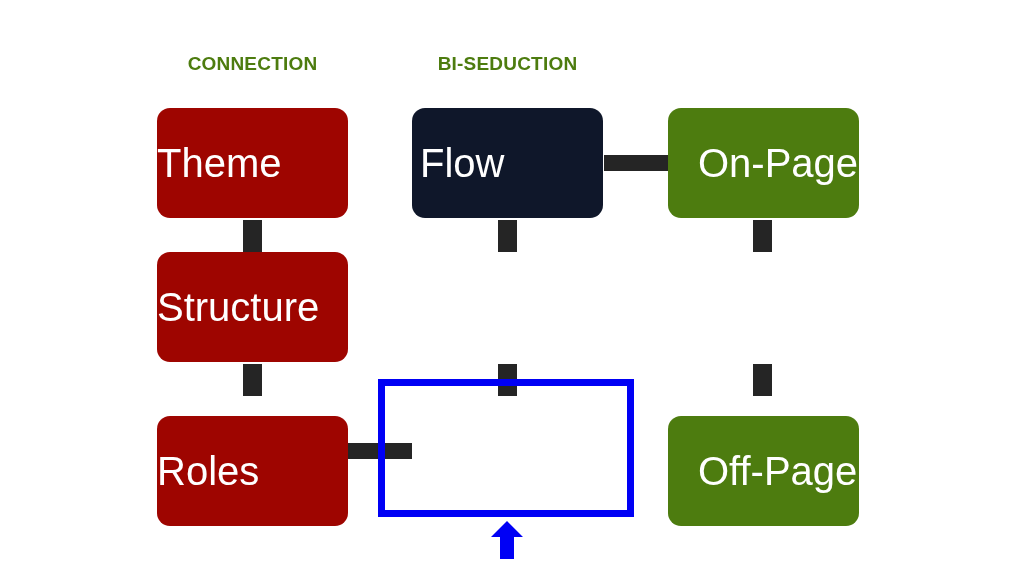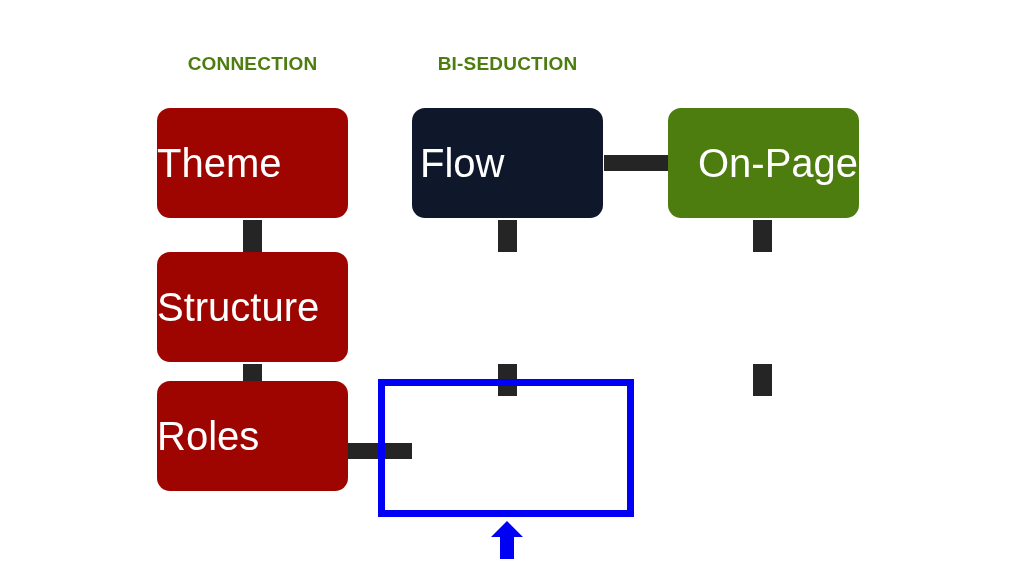--- a/index.html
+++ b/index.html
@@ -59,21 +59,21 @@
   .node.orange { background: #0f172a; padding-left: 8px; }
   .node.green  { background: #4d7c0f; padding-left: 30px; }
 
   
   .col-1 { left: 157px; }
   .col-2 { left: 412px; }
   .col-3 { left: 668px; }
   
   .row-1 { top: 108px; }
   .row-2 { top: 252px; }
-  .row-3 { top: 381px; }
+  .row-3 { top: 416px; }
 
   
   .connector {
     position: absolute;
     background: #252525;
   }
   .connector.vertical   { width: 19px; height: 32px; }
   .connector.horizontal { width: 62px; height: 15px; }
 
   #conn-theme-structure   { left: 243px; top: 220px; }
@@ -134,20 +134,23 @@
     <span class="node-label">Roles</span>
   </div>
 
   <div class="node orange col-2 row-1">
     <span class="node-label">Flow</span>
   </div>
 
   <div class="node green col-3 row-1">
     <span class="node-label">On-Page</span>
   </div>
+  <div class="node green col-3 row-3">
+    <span class="node-label">Off-Page</span>
+  </div>
 
   <div id="highlight-rect"></div>
 
   <svg id="pointer-arrow" viewBox="0 0 32 38">
     <polygon points="16,0 32,16 23,16 23,38 9,38 9,16 0,16" fill="#0000F5"></polygon>
   </svg>
 
 </div>
 
 </body></html>

